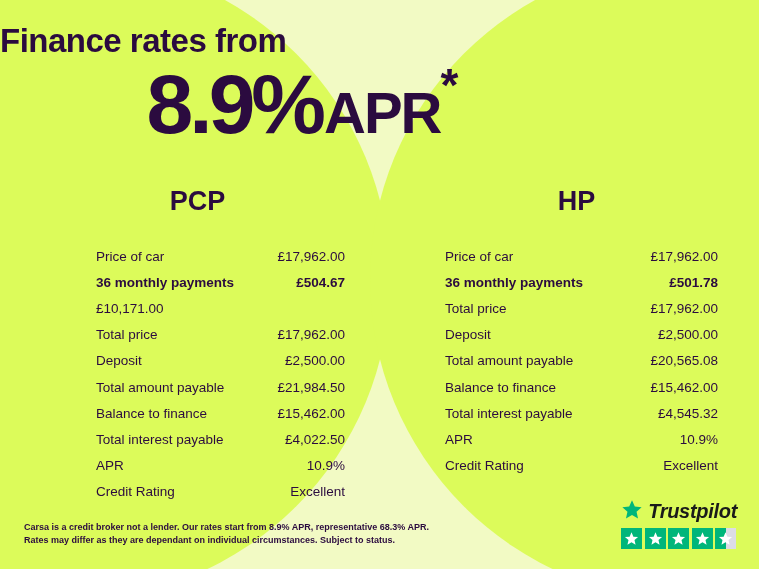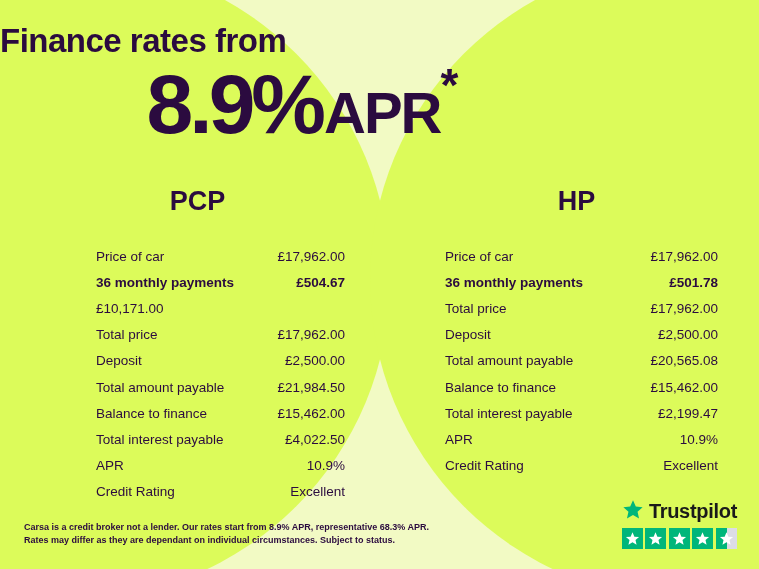--- a/index.html
+++ b/index.html
@@ -133,20 +133,21 @@
     align-items: center;
     justify-content: flex-end;
     gap: 5px;
     margin-bottom: 4px;
   }
   .tp-name {
     color: #1a1a1a;
     font-size: 20px;
     font-weight: bold;
     letter-spacing: -0.3px;
+    font-style: italic;
   }
   .tp-stars { display: flex; gap: 2.5px; }
   .tp-star {
     width: 21px;
     height: 21px;
     background: #00b67a;
     display: flex;
     align-items: center;
     justify-content: center;
   }
@@ -237,21 +238,21 @@
           <div class="row">
             <span class="label">Total amount payable</span>
             <span class="value">£20,565.08</span>
           </div>
           <div class="row">
             <span class="label">Balance to finance</span>
             <span class="value">£15,462.00</span>
           </div>
           <div class="row">
             <span class="label">Total interest payable</span>
-            <span class="value">£2,199.47</span>
+            <span class="value">£4,545.32</span>
           </div>
           <div class="row">
             <span class="label">APR</span>
             <span class="value">10.9%</span>
           </div>
           <div class="row">
             <span class="label">Credit Rating</span>
             <span class="value">Excellent</span>
           </div>
         </div>

